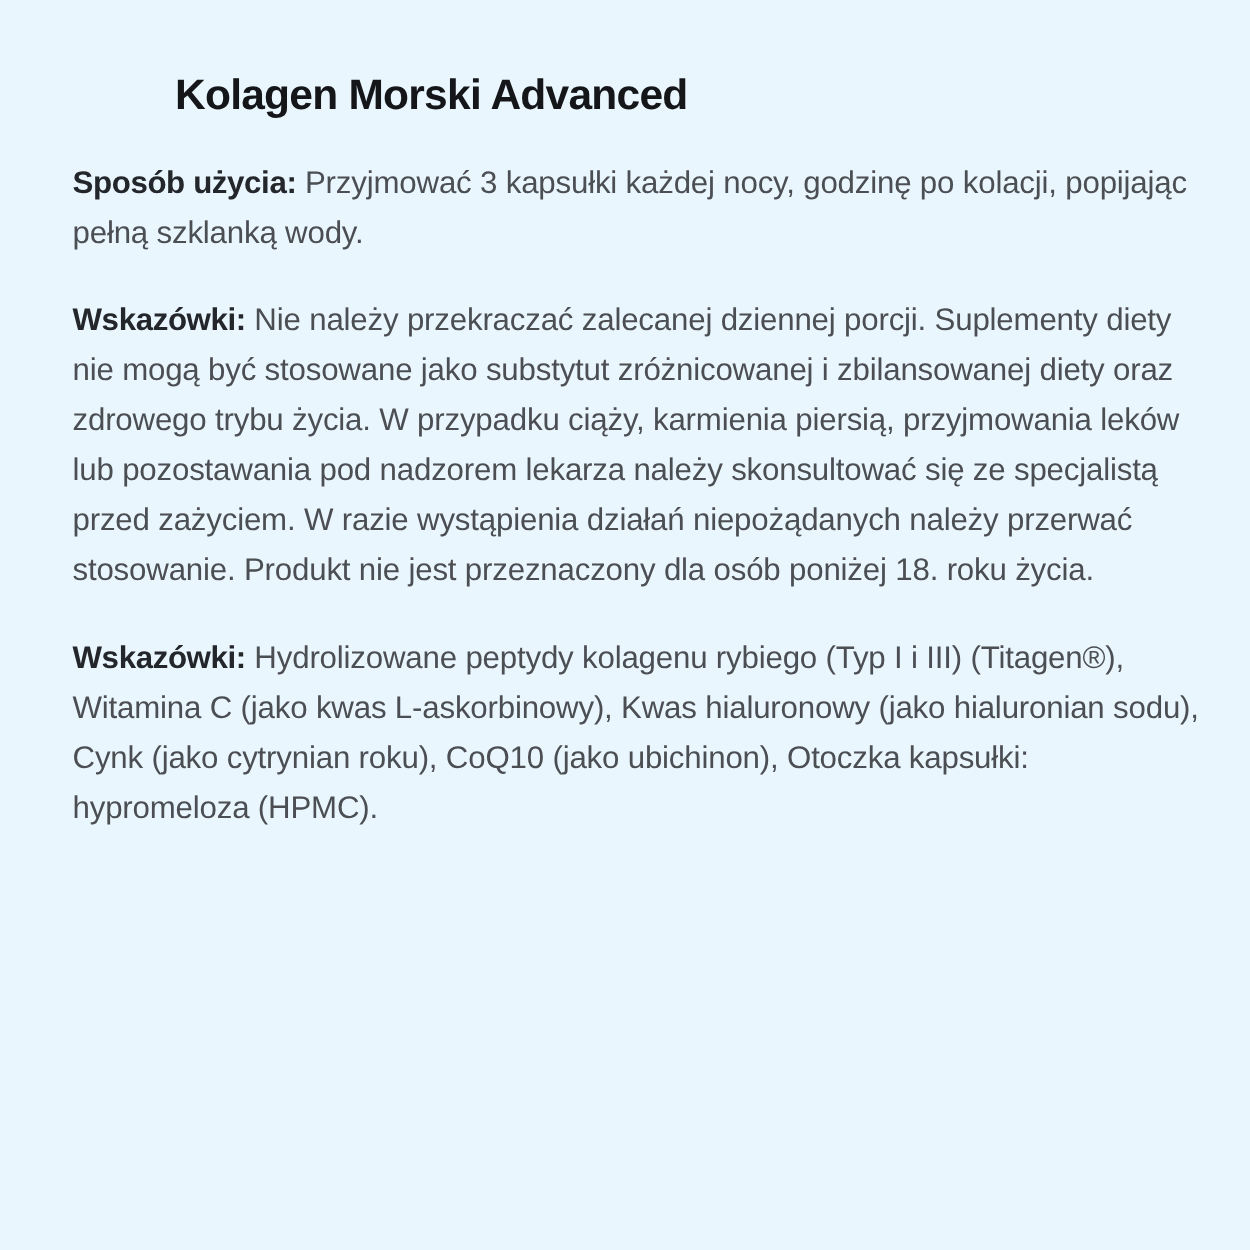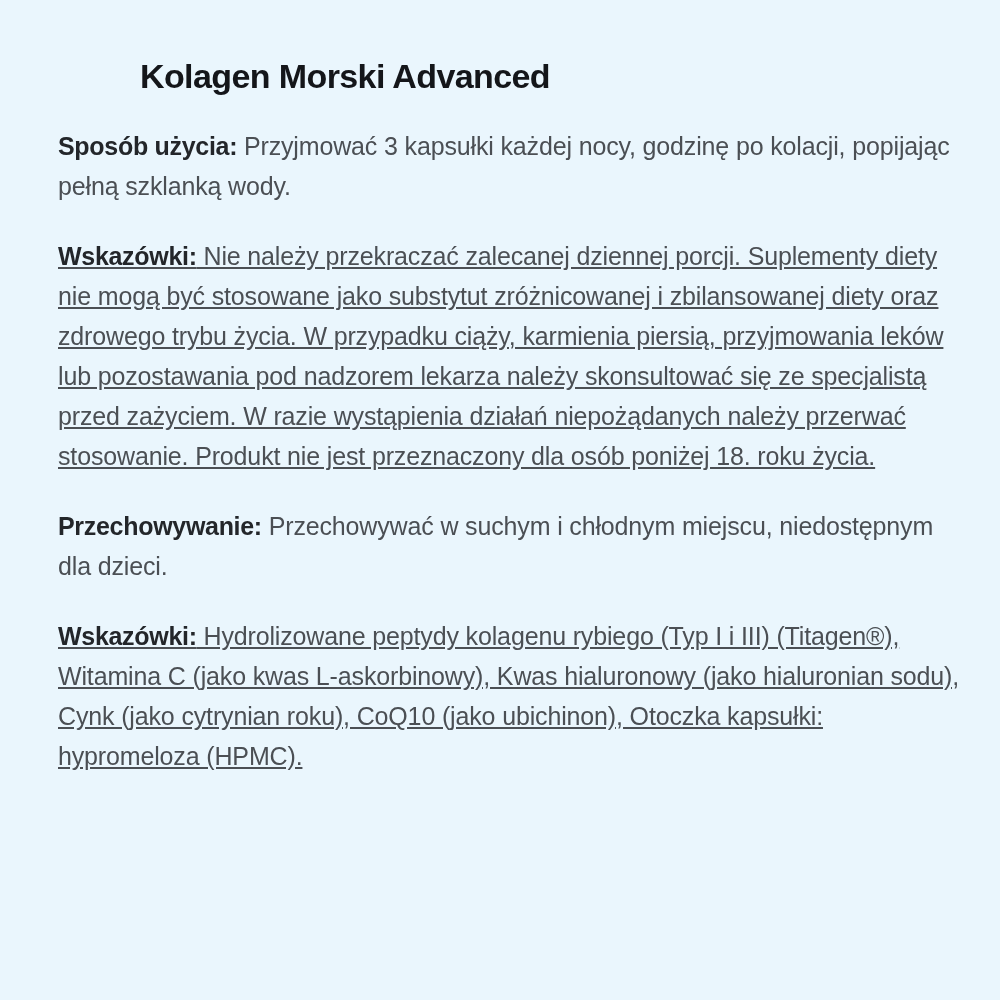--- a/index.html
+++ b/index.html
@@ -73,21 +73,20 @@
     font-weight: 700;
     color: #23262a;
     letter-spacing: -0.3px;
     margin-top: 15px;
   }
   .section .section-body {
     font-weight: 400;
   }
   .section.wide {
     max-width: 930px;
-    text-decoration: underline;
   }
 </style>
 </head>
 <body>
 
 <div class="label-card">
 
   <div class="header">
     <span class="flag">
       <span class="stripe" style="background:#ffffff;"></span>
@@ -97,21 +96,18 @@
   </div>
 
   <p class="section">
     <span class="section-label">Sposób użycia:</span><span class="section-body"> Przyjmować 3 kapsułki każdej nocy, godzinę po kolacji, popijając pełną szklanką wody.</span>
   </p>
 
   <p class="section wide">
     <span class="section-label">Wskazówki:</span><span class="section-body"> Nie należy przekraczać zalecanej dziennej porcji. Suplementy diety nie mogą być stosowane jako substytut zróżnicowanej i zbilansowanej diety oraz zdrowego trybu życia. W przypadku ciąży, karmienia piersią, przyjmowania leków lub pozostawania pod nadzorem lekarza należy skonsultować się ze specjalistą przed zażyciem. W razie wystąpienia działań niepożądanych należy przerwać stosowanie. Produkt nie jest przeznaczony dla osób poniżej 18. roku życia.</span>
   </p>
 
-  <p class="section">
-    <span class="section-label">Przechowywanie:</span><span class="section-body"> Przechowywać w suchym i chłodnym miejscu, niedostępnym dla dzieci.</span>
-  </p>
 
   <p class="section wide">
     <span class="section-label">Wskazówki:</span><span class="section-body"> Hydrolizowane peptydy kolagenu rybiego (Typ I i III) (Titagen®), Witamina C (jako kwas L-askorbinowy), Kwas hialuronowy (jako hialuronian sodu), Cynk (jako cytrynian roku), CoQ10 (jako ubichinon), Otoczka kapsułki: hypromeloza (HPMC).</span>
   </p>
 
 </div>
 
 </body></html>

